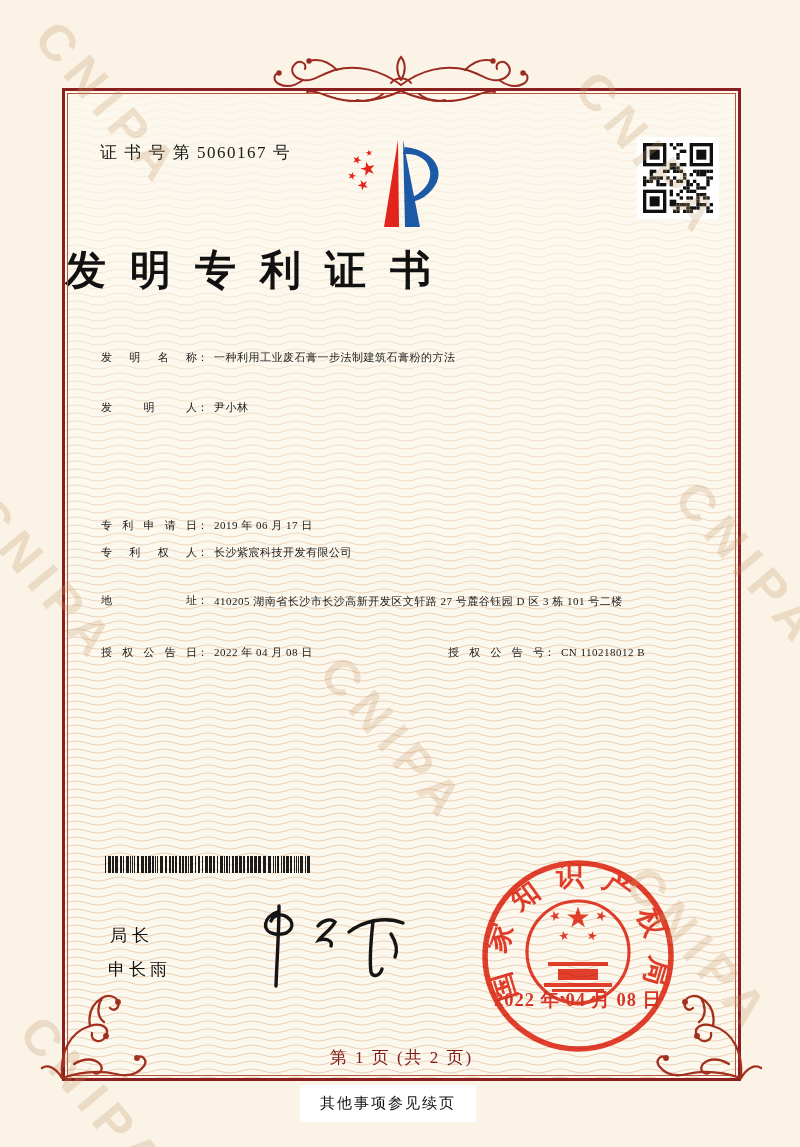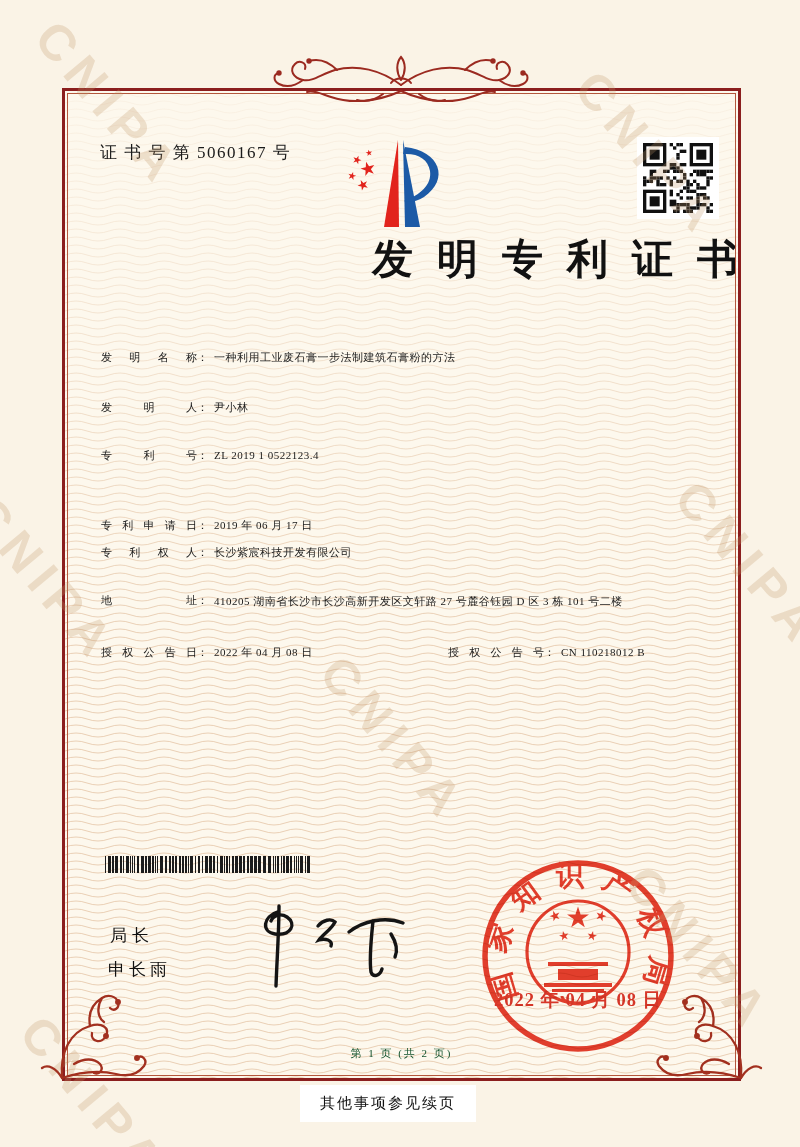--- a/index.html
+++ b/index.html
@@ -12,21 +12,21 @@
          box-sizing:border-box;background:#fdf8ed;border:3px solid #8b1e1e;overflow:hidden;}
   .panel::before{content:"";position:absolute;inset:2px;border:1px solid #b4573c;pointer-events:none;z-index:3;}
   .panel>*{position:absolute;}
   .waves{left:0;top:0;z-index:0;}
   .wave-fade{left:0;top:0;width:100%;height:55%;z-index:1;
              background:linear-gradient(rgba(253,248,237,.85),rgba(253,248,237,0));}
   .panel .content{z-index:2;}
 
   .cert-no{left:35px;top:50px;font-size:17px;letter-spacing:1.5px;color:#1a1a1a;}
 
-  .title{left:0;top:141px;width:673px;text-align:right;font-size:41px;font-weight:bold;color:#111;}
+  .title{left:0;top:152px;width:673px;text-align:left;font-size:41px;font-weight:bold;color:#111;}
   .title span{letter-spacing:24px;margin-right:-24px;}
 
   .frow{left:36px;width:620px;font-size:11px;color:#1a1a1a;line-height:24px;white-space:nowrap;}
   .f-label{display:inline-block;width:96px;text-align:justify;text-align-last:justify;vertical-align:top;}
   .f-colon{display:inline-block;vertical-align:top;}
   .f-value{display:inline-block;margin-left:6px;letter-spacing:.5px;vertical-align:top;}
   .frow.addr{white-space:normal;}
   .frow.addr .f-value{width:458px;line-height:26px;}
   .pair2{position:absolute;left:347px;top:0;white-space:nowrap;text-decoration:underline;}
 
@@ -34,21 +34,21 @@
   .body-text p{margin:0;text-indent:2em;letter-spacing:.3px;}
 
   .barcode{left:40px;top:765px;width:214px;height:17px;white-space:nowrap;font-size:0;}
   .barcode i{display:inline-block;height:17px;background:#1c1c1c;}
 
   .sig-title{left:45px;top:833px;font-size:17px;letter-spacing:5px;color:#111;}
   .sig-name{left:43px;top:867px;font-size:17px;letter-spacing:4px;color:#111;}
   .sig-svg{left:158px;top:805px;}
   .seal-svg{left:413px;top:765px;mix-blend-mode:multiply;}
 
-  .pageno{left:0;top:955px;width:673px;text-align:center;font-size:11px;color:#14532d;letter-spacing:2px;}
+  .pageno{left:0;top:955px;width:673px;text-align:center;font-size:17px;color:#7f1d1d;letter-spacing:2px;}
 
   
   .wm{position:absolute;font-family:"Liberation Sans","DejaVu Sans",sans-serif;
       font-weight:bold;font-size:50px;letter-spacing:9px;color:rgba(193,152,106,.26);
       transform:rotate(50deg);pointer-events:none;white-space:nowrap;z-index:4;}
   .orn{position:absolute;z-index:5;}
   .cont-box{position:absolute;left:300px;top:1085px;width:176px;height:37px;background:#ffffff;
             z-index:6;text-align:center;line-height:37px;font-size:15px;color:#111;letter-spacing:2px;}
 </style>
 </head>
@@ -217,23 +217,20 @@
     <div class="content title">
       <span>发明专利证书</span>
     </div>
 
     <div class="content frow" style="top:254px">
       <span class="f-label">发明名称</span><span class="f-colon">：</span><span class="f-value">一种利用工业废石膏一步法制建筑石膏粉的方法</span>
     </div>
     <div class="content frow" style="top:304px">
       <span class="f-label">发明人</span><span class="f-colon">：</span><span class="f-value">尹小林</span>
     </div>
-    <div class="content frow" style="top:352px">
-      <span class="f-label">专利号</span><span class="f-colon">：</span><span class="f-value">ZL 2019 1 0522123.4</span>
-    </div>
     <div class="content frow" style="top:422px">
       <span class="f-label">专利申请日</span><span class="f-colon">：</span><span class="f-value">2019 年 06 月 17 日</span>
     </div>
     <div class="content frow" style="top:449px">
       <span class="f-label">专利权人</span><span class="f-colon">：</span><span class="f-value">长沙紫宸科技开发有限公司</span>
     </div>
     <div class="content frow addr" style="top:497px">
       <span class="f-label">地址</span><span class="f-colon">：</span><span class="f-value">410205 湖南省长沙市长沙高新开发区文轩路 27 号麓谷钰园 D 区 3 栋 101 号二楼</span>
     </div>
     <div class="content frow" style="top:549px">

